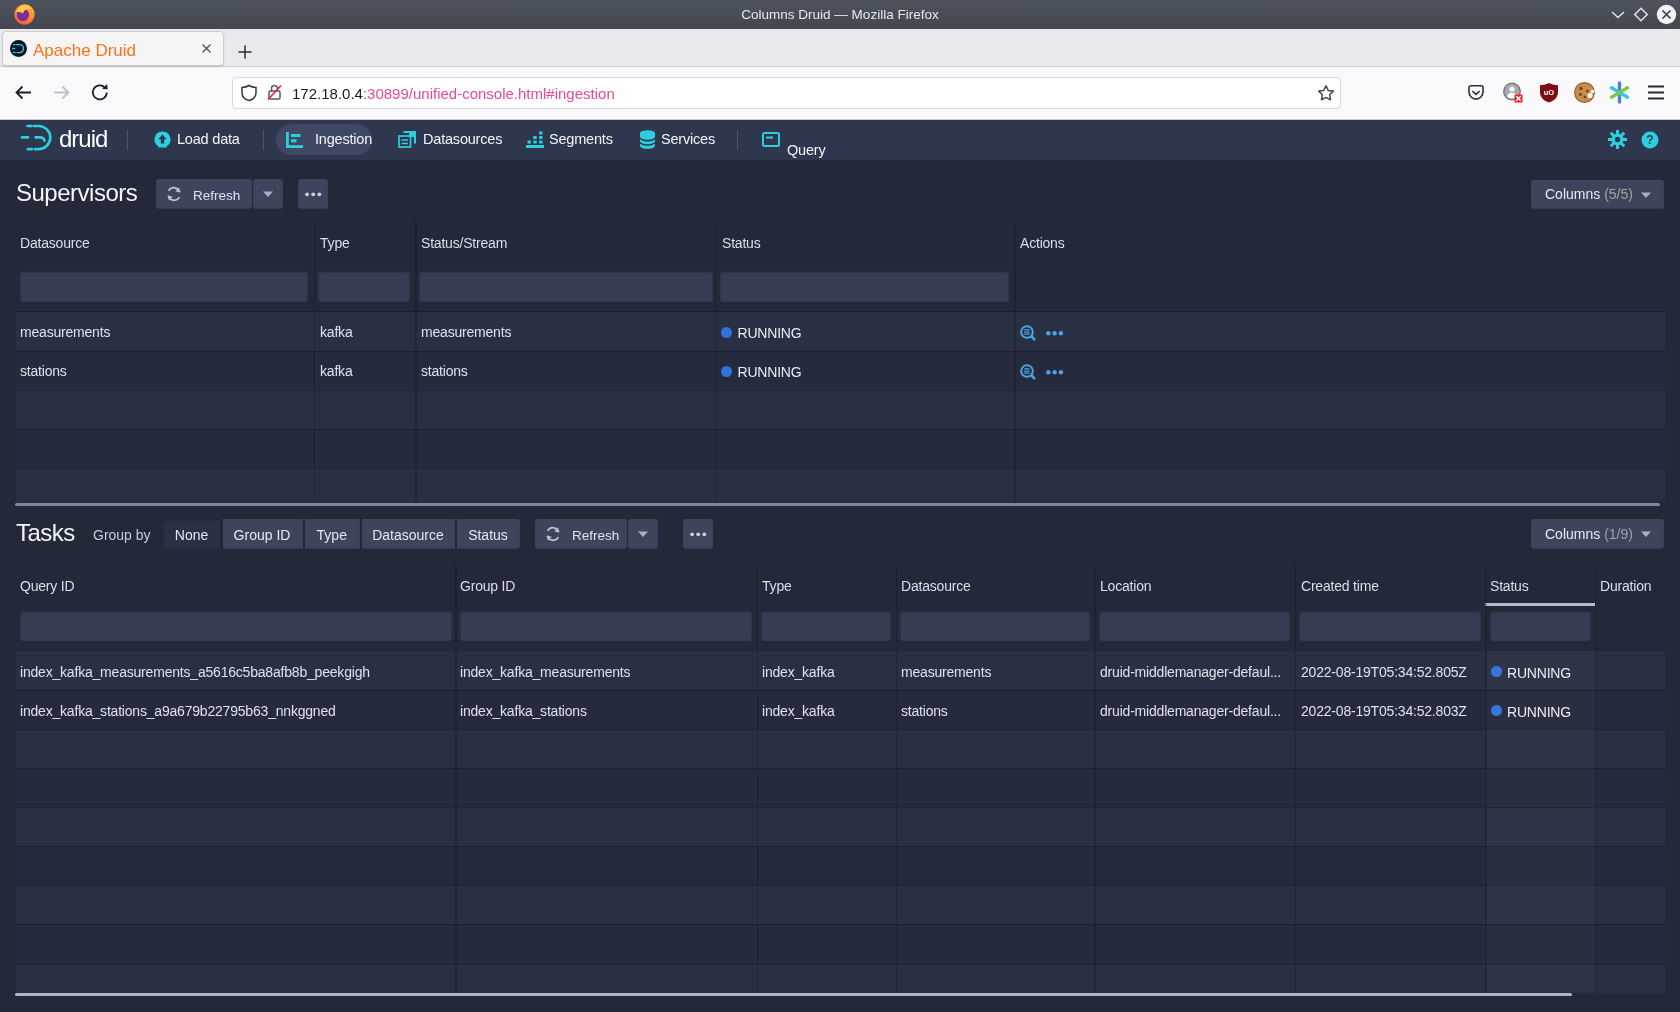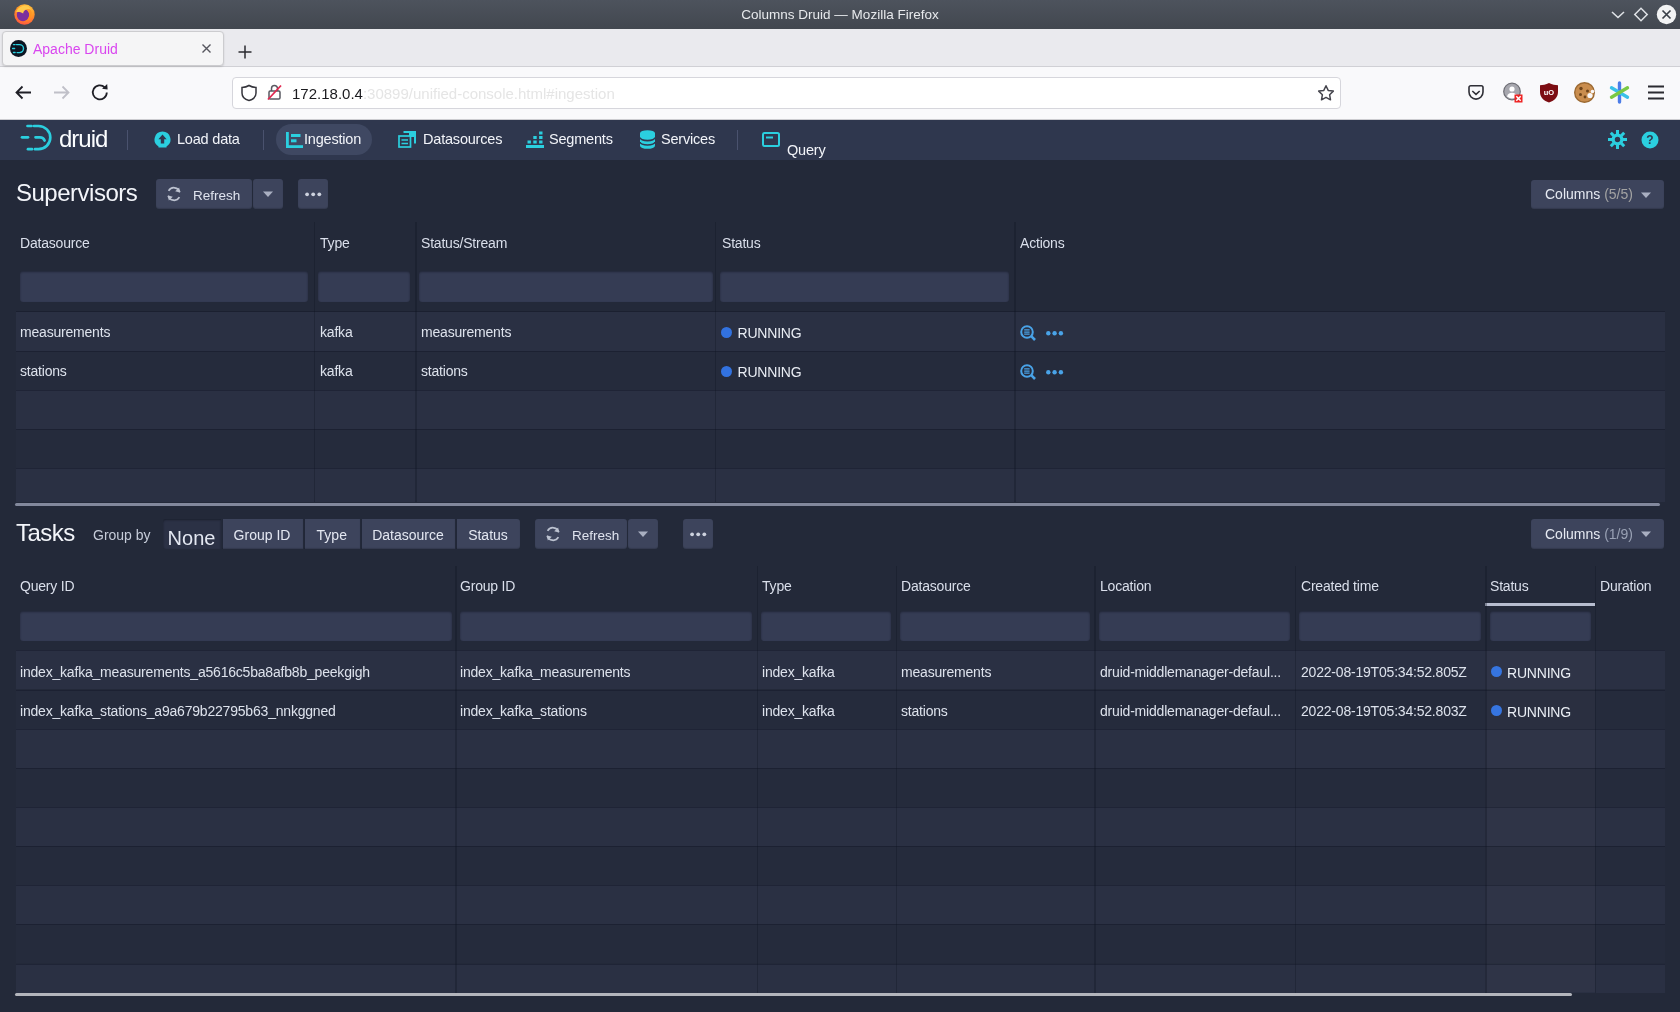--- a/index.html
+++ b/index.html
@@ -53,21 +53,21 @@
   <circle cx="10.5" cy="10.5" r="9.7" fill="#f2f3f4"></circle>
   <path d="M6.5 6.5 L14.5 14.5 M14.5 6.5 L6.5 14.5" stroke="#3a4048" stroke-width="1.7"></path>
 </svg>
 
 <div class="abs" style="left:2px;top:31px;width:222px;height:35px;background:#f5f5f6;border:1px solid #cccccf;border-radius:4px;box-shadow:0 1px 2px rgba(0,0,0,.12)"></div>
 <svg class="abs" style="left:10px;top:40px" width="17" height="17" viewBox="0 0 17 17">
   <circle cx="8.5" cy="8.5" r="8.5" fill="#0c1522"></circle>
   <path d="M6.5 4.6 h3 a4 4 0 0 1 0 8 h-2.4" fill="none" stroke="#2bd0e0" stroke-width="1.4" stroke-linecap="round"></path>
   <path d="M3.5 4.6 h1.6 M2.6 8.5 h2 M3.5 12.5 h1.6" stroke="#2bd0e0" stroke-width="1.4" stroke-linecap="round"></path>
 </svg>
-<div class="abs" style="left:33px;top:40.5px;font-size:14px;color:#d946ef">Apache Druid</div>
+<div class="abs" style="left:33px;top:40.5px;font-size:17px;color:#f97316">Apache Druid</div>
 <svg class="abs" style="left:201px;top:43px" width="11" height="11" viewBox="0 0 11 11">
   <path d="M1.5 1.5 L9.5 9.5 M9.5 1.5 L1.5 9.5" stroke="#55555e" stroke-width="1.4"></path>
 </svg>
 <svg class="abs" style="left:238px;top:45px" width="14" height="14" viewBox="0 0 14 14">
   <path d="M7 0.5 V13.5 M0.5 7 H13.5" stroke="#2b2b31" stroke-width="1.5"></path>
 </svg>
 
 <svg class="abs" style="left:14px;top:84px" width="19" height="17" viewBox="0 0 19 17">
   <path d="M17 8.5 H3 M8.5 2.5 L2.5 8.5 L8.5 14.5" fill="none" stroke="#1f1f26" stroke-width="1.8"></path>
 </svg>
@@ -81,21 +81,21 @@
 
 <div class="abs" style="left:232px;top:77px;width:1109px;height:32px;background:#fff;border:1px solid #d6d6dc;border-radius:4px"></div>
 <svg class="abs" style="left:240px;top:84px" width="18" height="18" viewBox="0 0 18 18">
   <path d="M9 1.5 C11 2.8 13.5 3.4 16 3.4 V9 c0 4-3 6.6-7 7.6 C5 15.6 2 13 2 9 V3.4 C4.5 3.4 7 2.8 9 1.5z" fill="none" stroke="#35353c" stroke-width="1.5"></path>
 </svg>
 <svg class="abs" style="left:265px;top:83px" width="19" height="19" viewBox="0 0 19 19">
   <rect x="4" y="8" width="11" height="8" rx="1.2" fill="none" stroke="#5a5a62" stroke-width="1.5"></rect>
   <path d="M6.5 8 V5.5 a3 3 0 0 1 6 0 V8" fill="none" stroke="#5a5a62" stroke-width="1.5"></path>
   <path d="M3 16.5 L16 2.5" stroke="#e22850" stroke-width="1.8"></path>
 </svg>
-<div class="abs" style="left:292px;top:85px;font-size:15px;color:#1b1b1f">172.18.0.4<span style="color:#e5e5e5">:30899/unified-console.html#ingestion</span></div>
+<div class="abs" style="left:292px;top:85px;font-size:15px;color:#1b1b1f">172.18.0.4<span style="color:#ec4899">:30899/unified-console.html#ingestion</span></div>
 <svg class="abs" style="left:1317px;top:84px" width="18" height="18" viewBox="0 0 18 18">
   <path d="M9 1.8 L11.2 6.4 16.3 7.1 12.6 10.7 13.5 15.8 9 13.4 4.5 15.8 5.4 10.7 1.7 7.1 6.8 6.4 Z" fill="none" stroke="#45454d" stroke-width="1.5" stroke-linejoin="round"></path>
 </svg>
 
 <svg class="abs" style="left:1466px;top:83px" width="20" height="20" viewBox="0 0 20 20">
   <path d="M3 4.5 a1.7 1.7 0 0 1 1.7-1.7 h10.6 a1.7 1.7 0 0 1 1.7 1.7 v4.6 a7 7 0 0 1-14 0 z" fill="none" stroke="#2f2f36" stroke-width="1.6"></path>
   <path d="M6.3 8 l3.7 3.4 L13.7 8" fill="none" stroke="#2f2f36" stroke-width="1.6"></path>
 </svg>
 <svg class="abs" style="left:1502px;top:82px" width="21" height="21" viewBox="0 0 21 21">
   <circle cx="10" cy="9.5" r="8.3" fill="#a7a7ae" stroke="#6e6e75" stroke-width="1.2"></circle>
@@ -151,21 +151,21 @@
 
 <div class="abs" style="left:276px;top:124px;width:96px;height:31px;background:#3f4862;border-radius:16px"></div>
 <svg class="abs" style="left:286px;top:132px" width="17" height="16" viewBox="0 0 17 16">
   <g fill="#2bcfdf">
     <rect x="0" y="0" width="2.8" height="16"></rect>
     <rect x="0" y="13.2" width="17" height="2.8"></rect>
     <rect x="5" y="2" width="9.5" height="3"></rect>
     <rect x="5" y="7.3" width="5.5" height="3"></rect>
   </g>
 </svg>
-<div class="nav" style="left:304px;top:131px">Ingestion</div>
+<div class="nav" style="left:315px;top:131px">Ingestion</div>
 
 <svg class="abs" style="left:398px;top:131px" width="18" height="17" viewBox="0 0 18 17">
   <path d="M5.5 1 H17 V12.5" fill="none" stroke="#2bcfdf" stroke-width="2"></path>
   <rect x="11" y="1" width="6" height="5" fill="#2bcfdf"></rect>
   <rect x="1" y="5" width="11.5" height="11" fill="#2f374e" stroke="#2bcfdf" stroke-width="1.7"></rect>
   <path d="M3.5 9 h6.5 M3.5 12.5 h6.5" stroke="#2bcfdf" stroke-width="1.7"></path>
 </svg>
 <div class="nav" style="left:423px;top:131px">Datasources</div>
 
 <svg class="abs" style="left:526px;top:131px" width="18" height="17" viewBox="0 0 18 17">
@@ -306,21 +306,21 @@
 <div class="thumb" style="left:15px;top:502.9px;width:1645px;background:#82889c"></div>
 
 <div class="h2" style="left:16px;top:518.5px">Tasks</div>
 <div class="abs" style="left:93px;top:526.5px;font-size:14px;color:#c6ccd9">Group by</div>
 
 <div class="btn" style="left:162.5px;top:519px;width:58px;height:30px;background:#2b3145;border-radius:3px 0 0 3px;box-shadow:inset 0 1px 2px rgba(10,14,22,.5)"></div>
 <div class="btn" style="left:221.5px;top:519px;width:81px;height:30px;border-radius:0"></div>
 <div class="btn" style="left:303.5px;top:519px;width:56.5px;height:30px;border-radius:0"></div>
 <div class="btn" style="left:361px;top:519px;width:94px;height:30px;border-radius:0"></div>
 <div class="btn" style="left:456px;top:519px;width:64px;height:30px;border-radius:0 3px 3px 0"></div>
-<div class="abs" style="left:162.5px;top:527px;width:58px;text-align:center;font-size:20px;color:#e3e7f1">None</div>
+<div class="abs" style="left:162.5px;top:527px;width:58px;text-align:center;font-size:14px;color:#e3e7f1">None</div>
 <div class="abs" style="left:221.5px;top:527px;width:81px;text-align:center;font-size:14px;color:#e3e7f1">Group ID</div>
 <div class="abs" style="left:303.5px;top:527px;width:56.5px;text-align:center;font-size:14px;color:#e3e7f1">Type</div>
 <div class="abs" style="left:361px;top:527px;width:94px;text-align:center;font-size:14px;color:#e3e7f1">Datasource</div>
 <div class="abs" style="left:456px;top:527px;width:64px;text-align:center;font-size:14px;color:#e3e7f1">Status</div>
 
 <div class="abs" style="left:221.5px;top:519px;width:1px;height:30px;background:rgba(17,22,34,.6)"></div>
 <div class="abs" style="left:303.5px;top:519px;width:1px;height:30px;background:rgba(17,22,34,.6)"></div>
 <div class="abs" style="left:361px;top:519px;width:1px;height:30px;background:rgba(17,22,34,.6)"></div>
 <div class="abs" style="left:456px;top:519px;width:1px;height:30px;background:rgba(17,22,34,.6)"></div>
 <div class="btn" style="left:535px;top:519px;width:91.5px;height:30px"></div>

